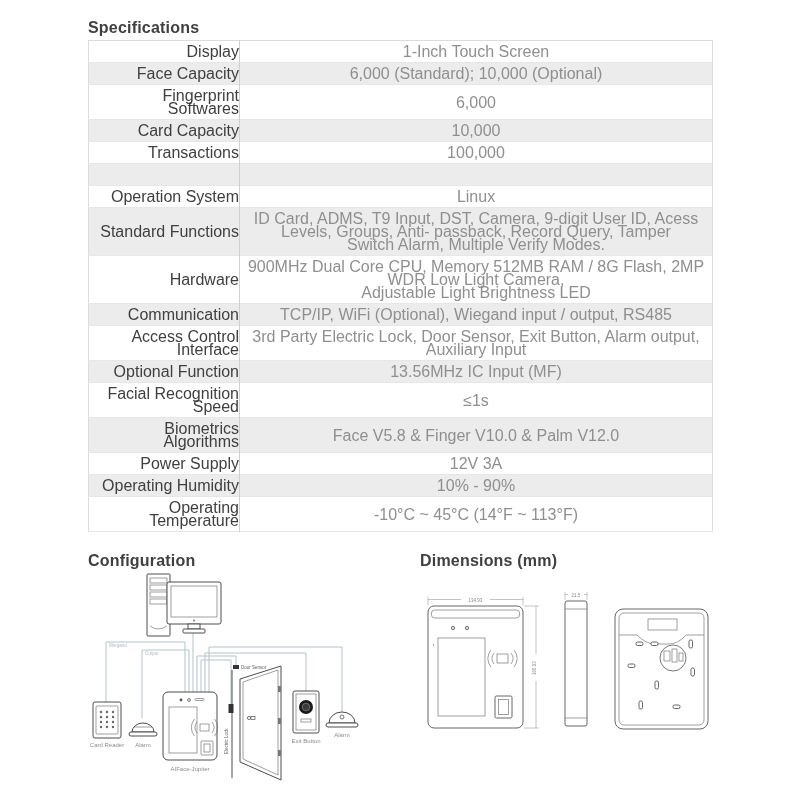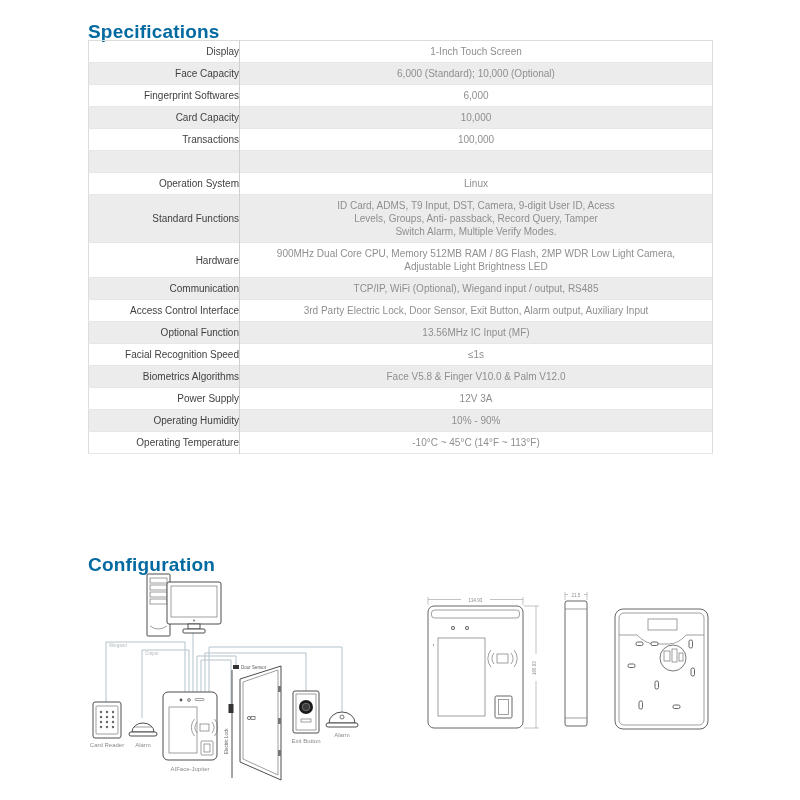--- a/index.html
+++ b/index.html
@@ -1,26 +1,26 @@
 <!DOCTYPE html>
 <html><head>
 <meta charset="utf-8">
 <style>
   html,body{margin:0;padding:0;background:#fff;}
   body{width:800px;height:800px;position:relative;font-family:"Liberation Sans",sans-serif;overflow:hidden;}
   .page{position:absolute;inset:0;background:#fff;}
 
-  .section-title{position:absolute;font-size:19px;font-weight:bold;color:#0369a1;letter-spacing:.2px;}
+  .section-title{position:absolute;font-size:16px;font-weight:bold;color:#404040;letter-spacing:.2px;}
   #specs-title{left:88px;top:8px;}
   #config-title{left:88px;top:541px;}
   #dims-title{left:420px;top:541px;}
 
   
   .spec-table-wrap{position:absolute;left:88px;top:40px;width:625px;}
-  table.spec{width:100%;border-collapse:collapse;border:1px solid #dcdcdc;font-size:10px;line-height:13px;}
+  table.spec{width:100%;border-collapse:collapse;border:1px solid #dcdcdc;font-size:16px;line-height:13px;}
   table.spec tr{height:22px;border-bottom:1px solid #e7e7e7;}
   table.spec tr.alt{background:#ececec;}
   table.spec td{vertical-align:middle;padding:4px 0;}
   td.cell-label{width:150px;text-align:right;padding-right:22px;color:#3f3f3f;}
   td.cell-value{text-align:center;color:#8f8f8f;border-left:1px solid #d0d0d0;white-space:pre-line;padding-left:8px;padding-right:8px;}
 
   
   #config-svg{position:absolute;left:85px;top:566px;}
   #dims-svg{position:absolute;left:415px;top:588px;}
 
@@ -132,20 +132,21 @@
     <td class="cell-label">Operating Temperature</td>
     <td class="cell-value">-10°C ~ 45°C (14°F ~ 113°F)</td>
   </tr>
 
 
 </tbody>
     </table>
   </div>
 
   <h1 class="section-title" id="config-title">Configuration</h1>
+  <h1 class="section-title" id="dims-title">Dimensions (mm)</h1>
 
   <svg id="config-svg" width="315" height="232" viewBox="0 0 315 232">
 
     <g>
       <path class="wire" d="M108,67 V126"></path>
       <path class="wire" d="M21,136 V76 H100 V126"></path>
       <path class="wire" d="M57,152 V84 H104 V126"></path>
       <path class="wire" d="M112,126 V90 H151 V100"></path>
       <path class="wire" d="M116,126 V94 H146 V138"></path>
       <path class="wire" d="M120,126 V87 H221 V125"></path>

